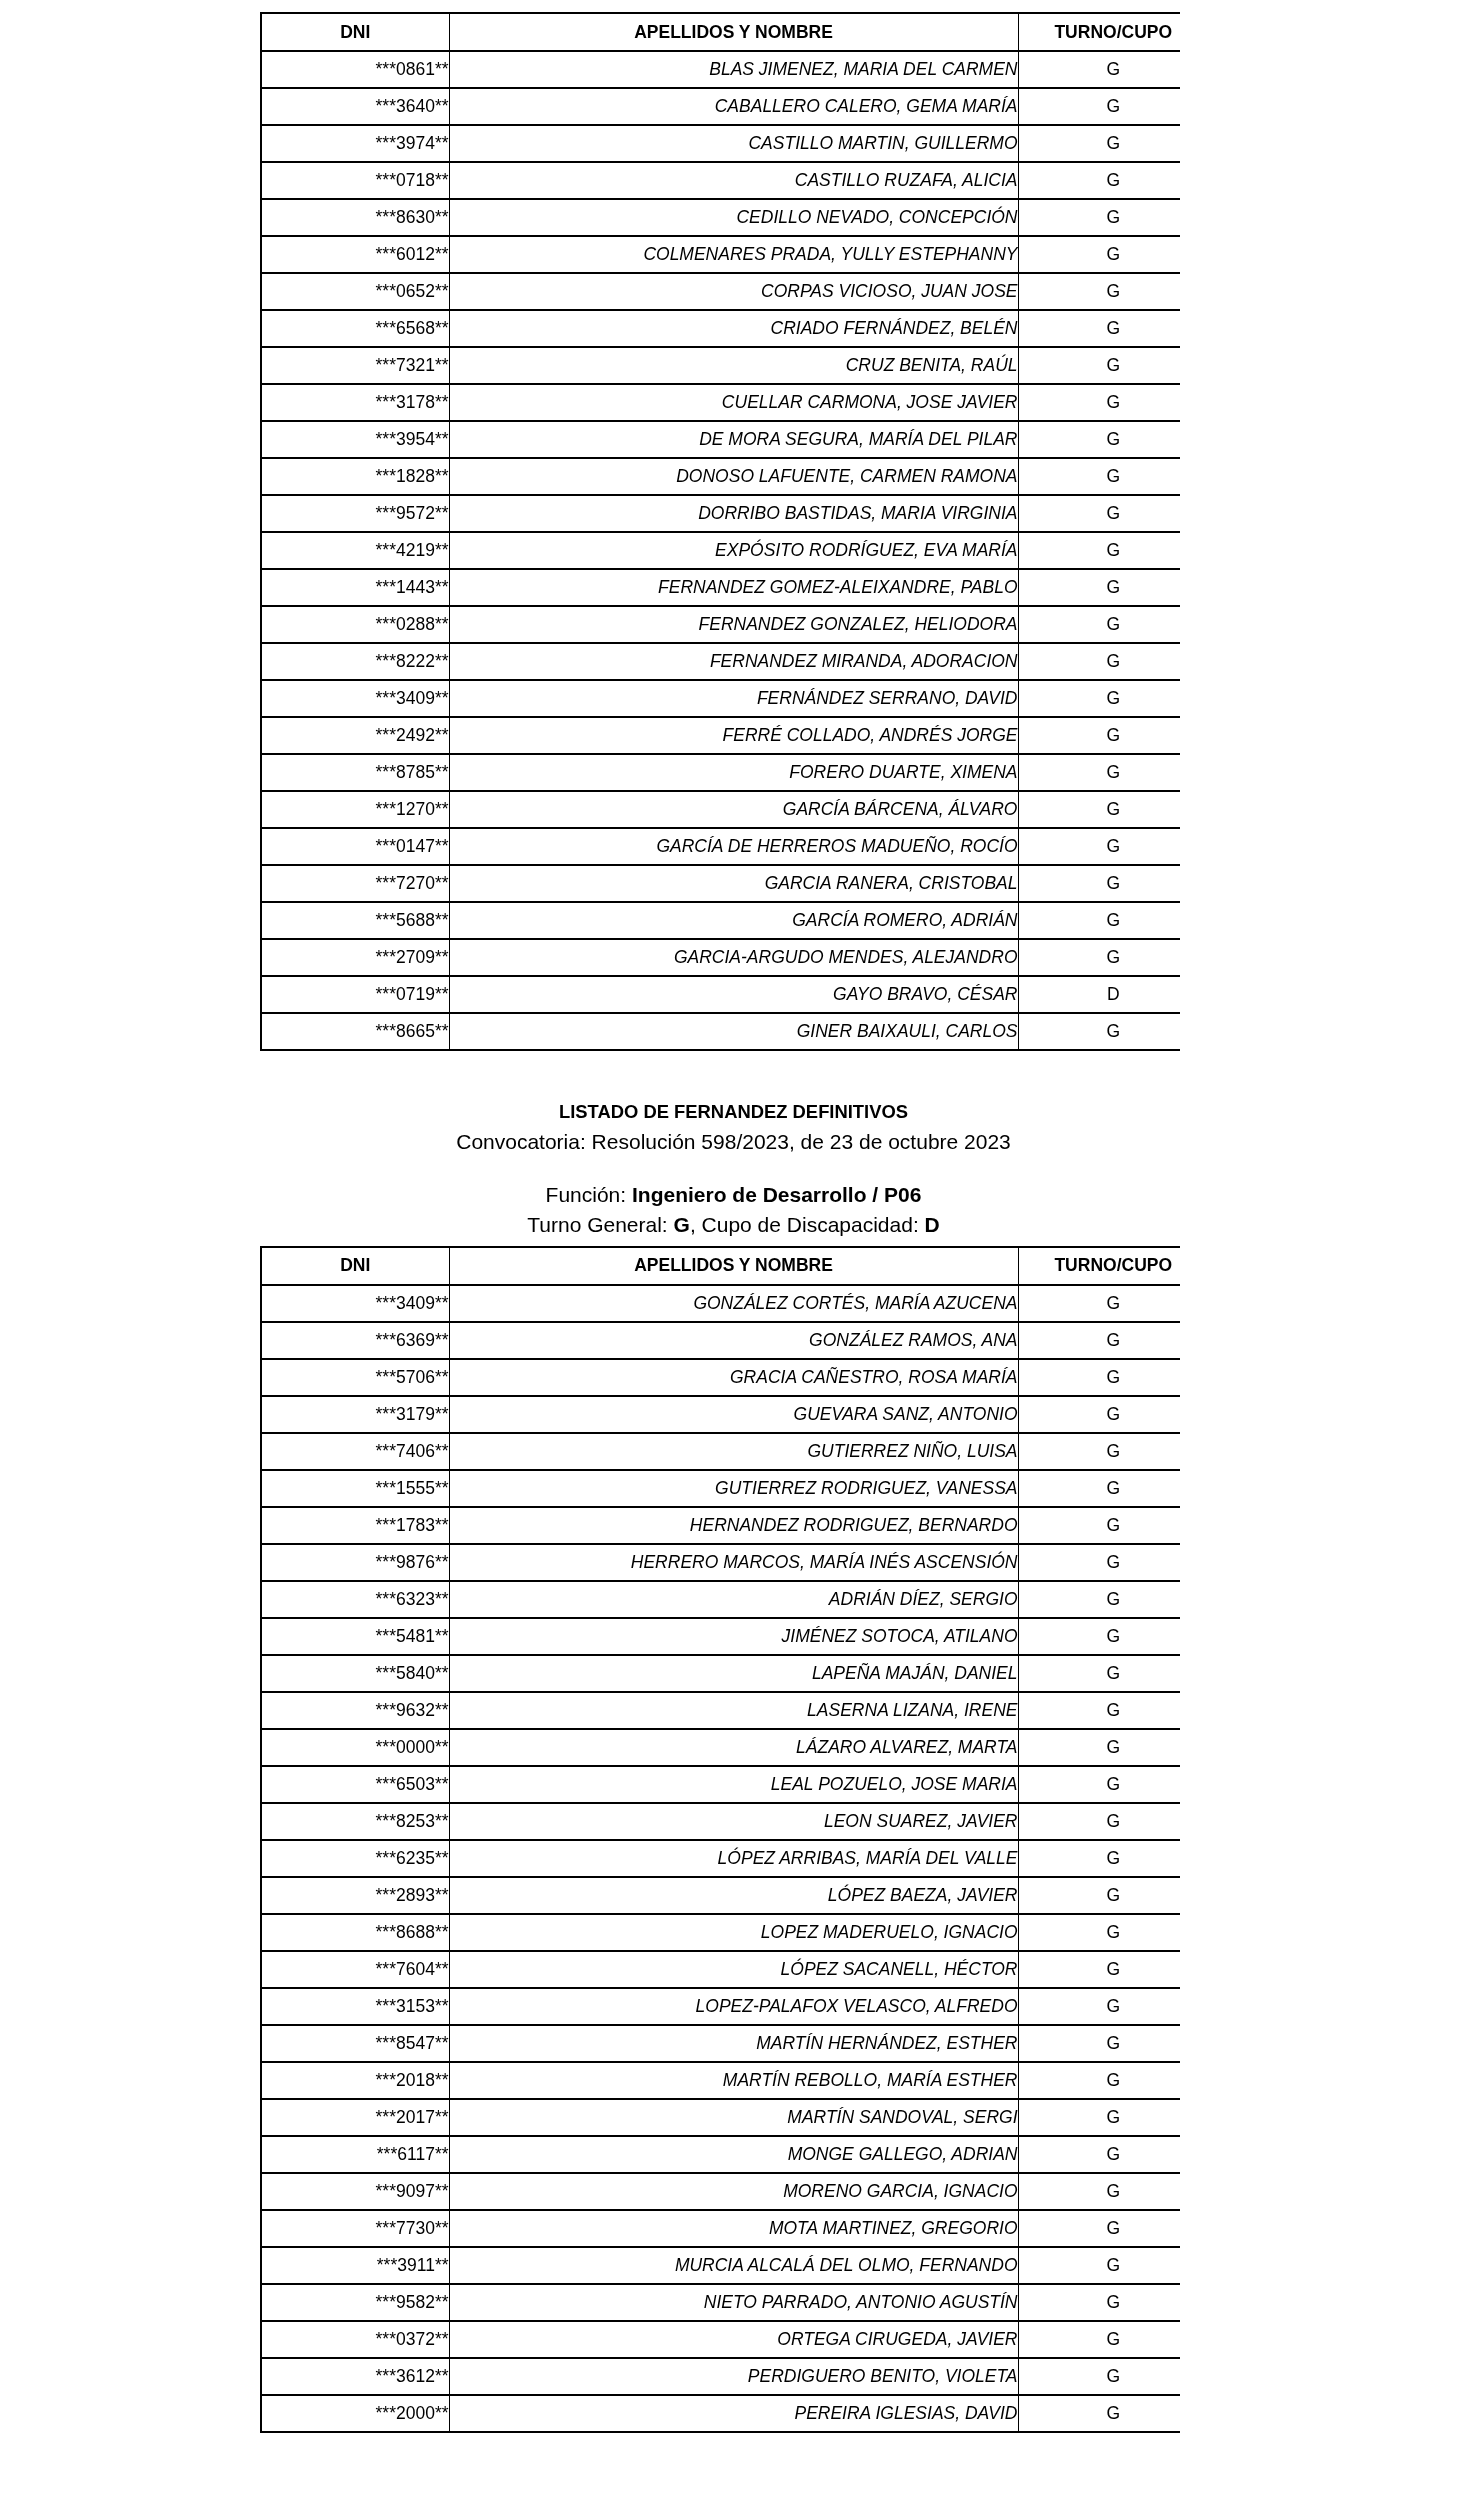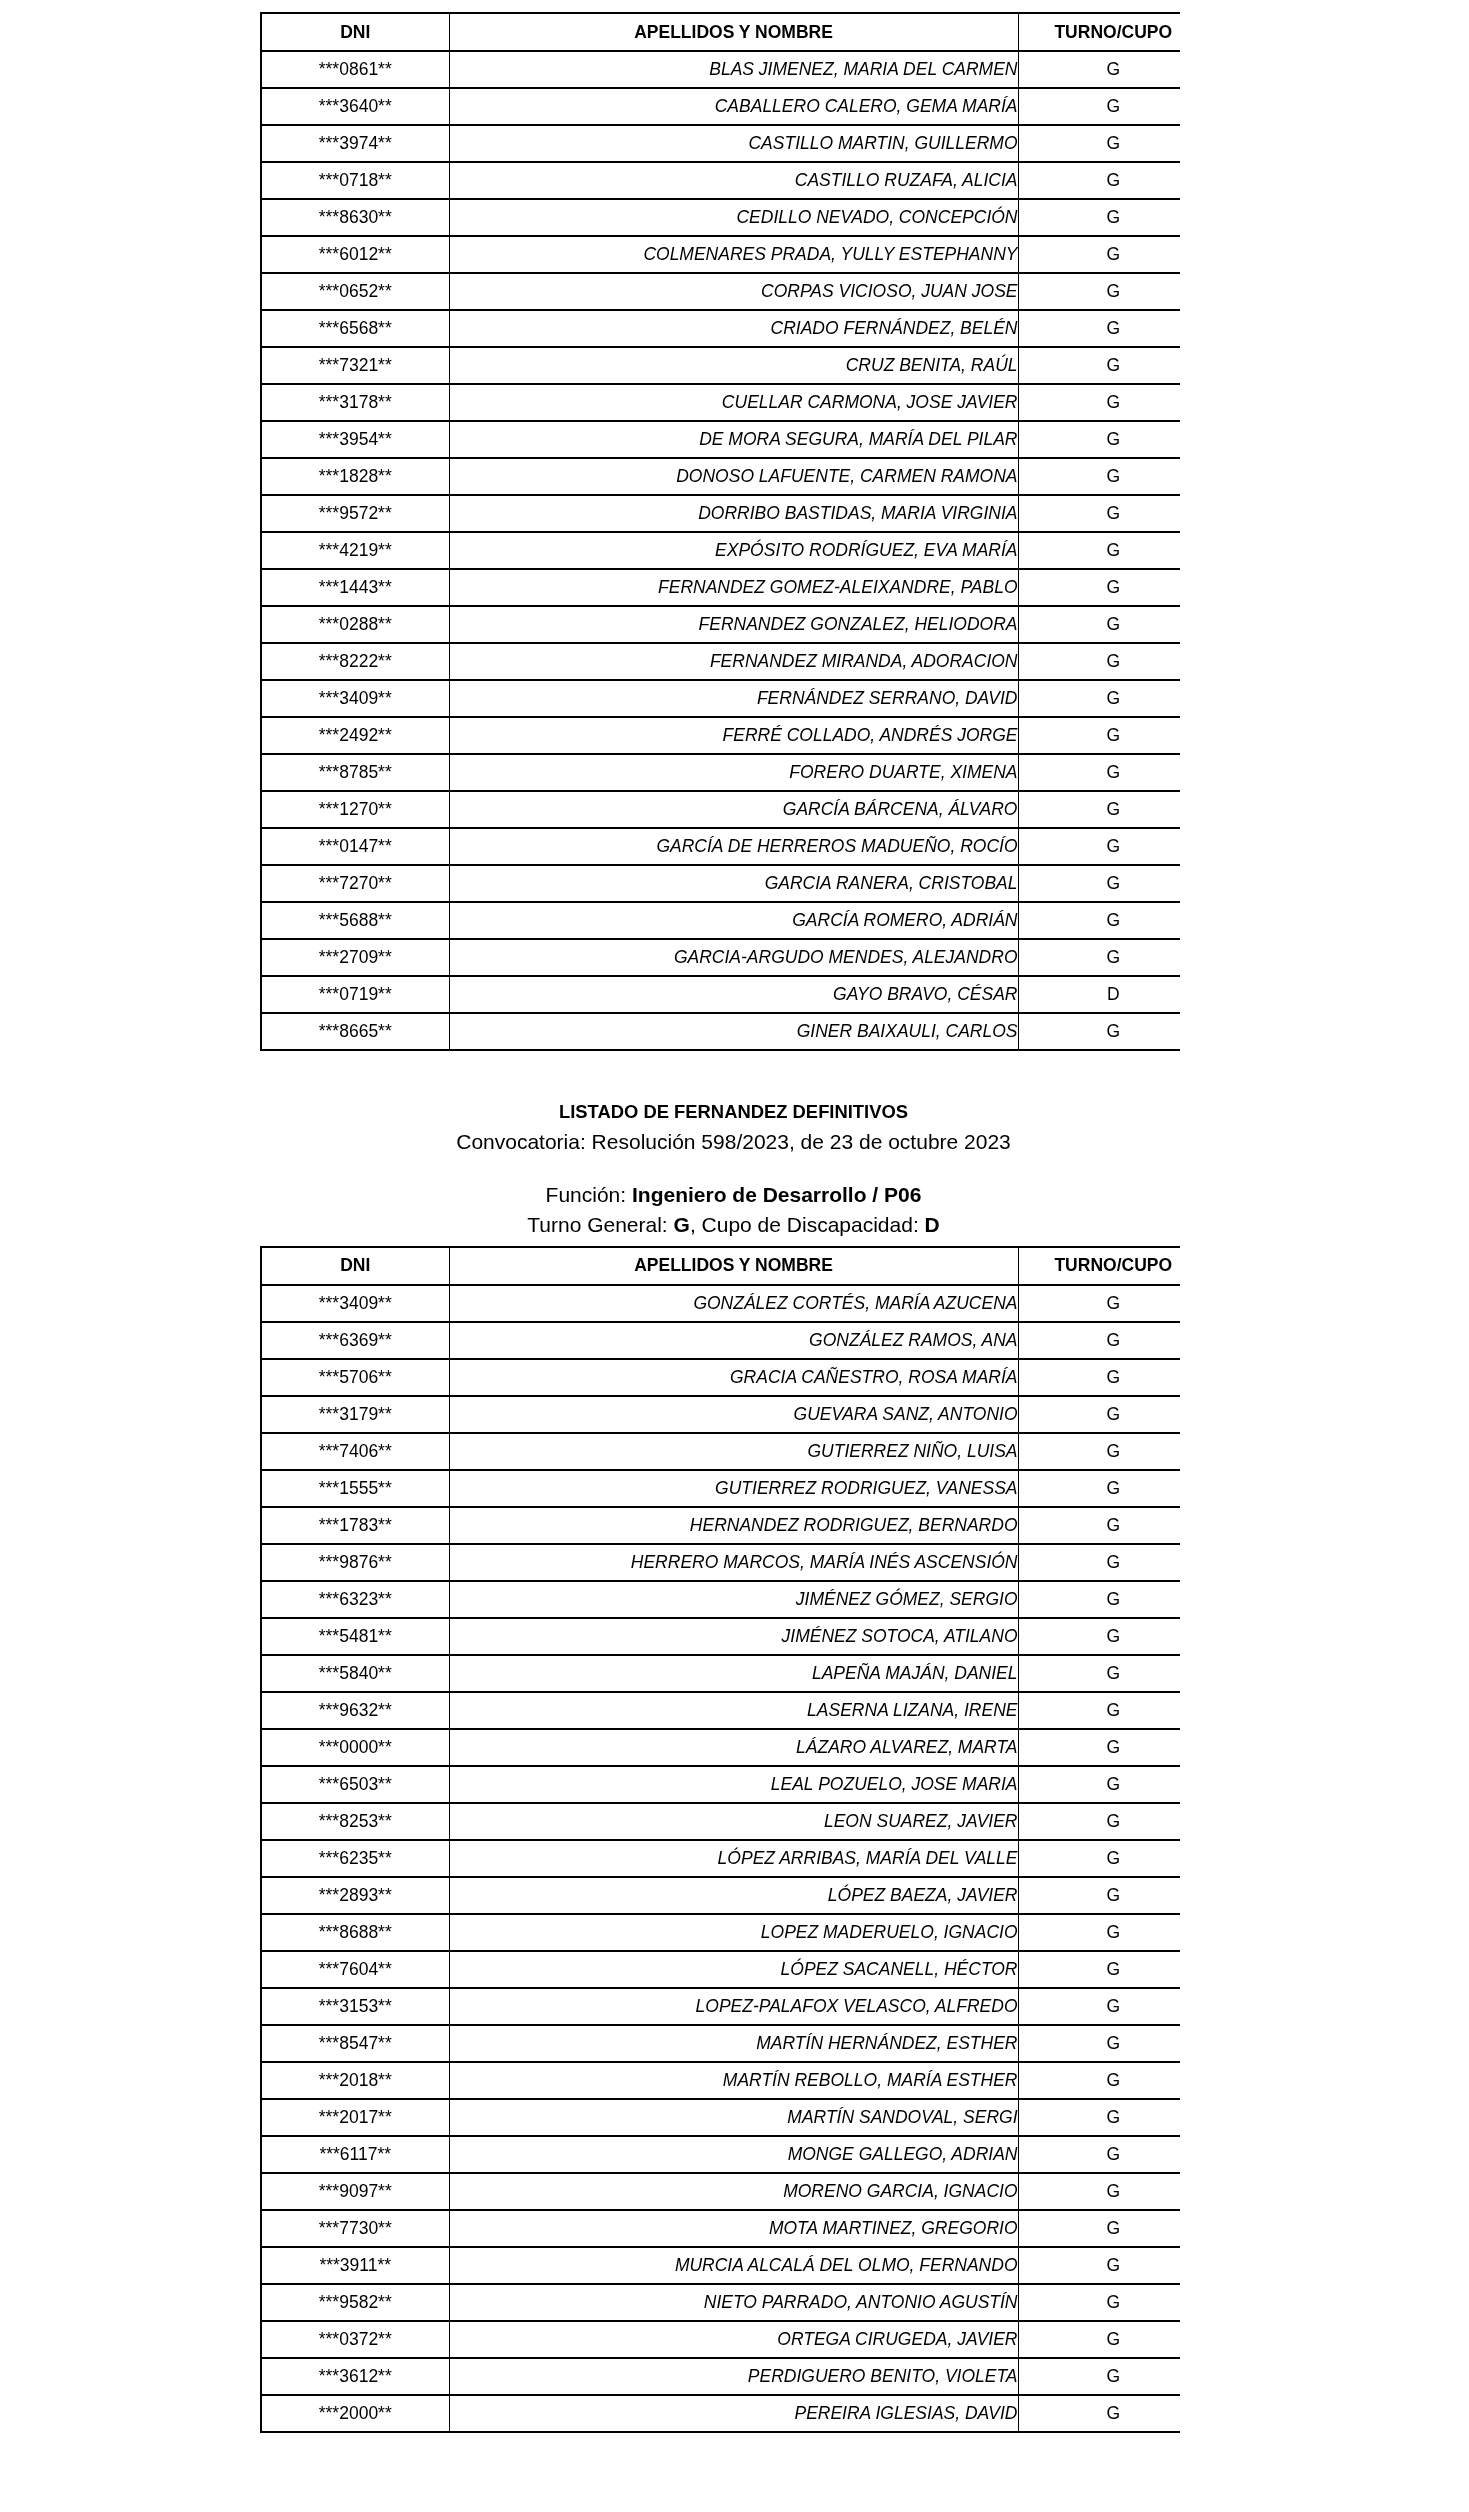--- a/index.html
+++ b/index.html
@@ -35,21 +35,21 @@
     padding: 0;
     vertical-align: middle;
     background: #ffffff;
   }
   table.roster th {
     height: 36px;
     font-weight: bold;
     text-align: center;
   }
   table.roster td { height: 35px; }
-  table.roster td.dni   { text-align: center; }
+  table.roster td.dni   { text-align: right; }
   table.roster td.name  { text-align: right; padding-left: 14px; font-style: italic; }
   table.roster td.turno { text-align: center; }
 
   table#table-1 { margin-top: 12.2px; }
   table#table-2 { margin-top: 9.6px; }
 
   .headings { width: 947px; margin-left: 260px; text-align: center; }
   .headings p { margin: 0; }
   .title {
     margin-top: 49px !important;
@@ -280,21 +280,21 @@
           <td class="name">HERNANDEZ RODRIGUEZ, BERNARDO</td>
           <td class="turno">G</td>
         </tr>
         <tr>
           <td class="dni">***9876**</td>
           <td class="name">HERRERO MARCOS, MARÍA INÉS ASCENSIÓN</td>
           <td class="turno">G</td>
         </tr>
         <tr>
           <td class="dni">***6323**</td>
-          <td class="name">JIMÉNEZ GÓMEZ, SERGIO</td>
+          <td class="name">ADRIÁN DÍEZ, SERGIO</td>
           <td class="turno">G</td>
         </tr>
         <tr>
           <td class="dni">***5481**</td>
           <td class="name">JIMÉNEZ SOTOCA, ATILANO</td>
           <td class="turno">G</td>
         </tr>
         <tr>
           <td class="dni">***5840**</td>
           <td class="name">LAPEÑA MAJÁN, DANIEL</td>

